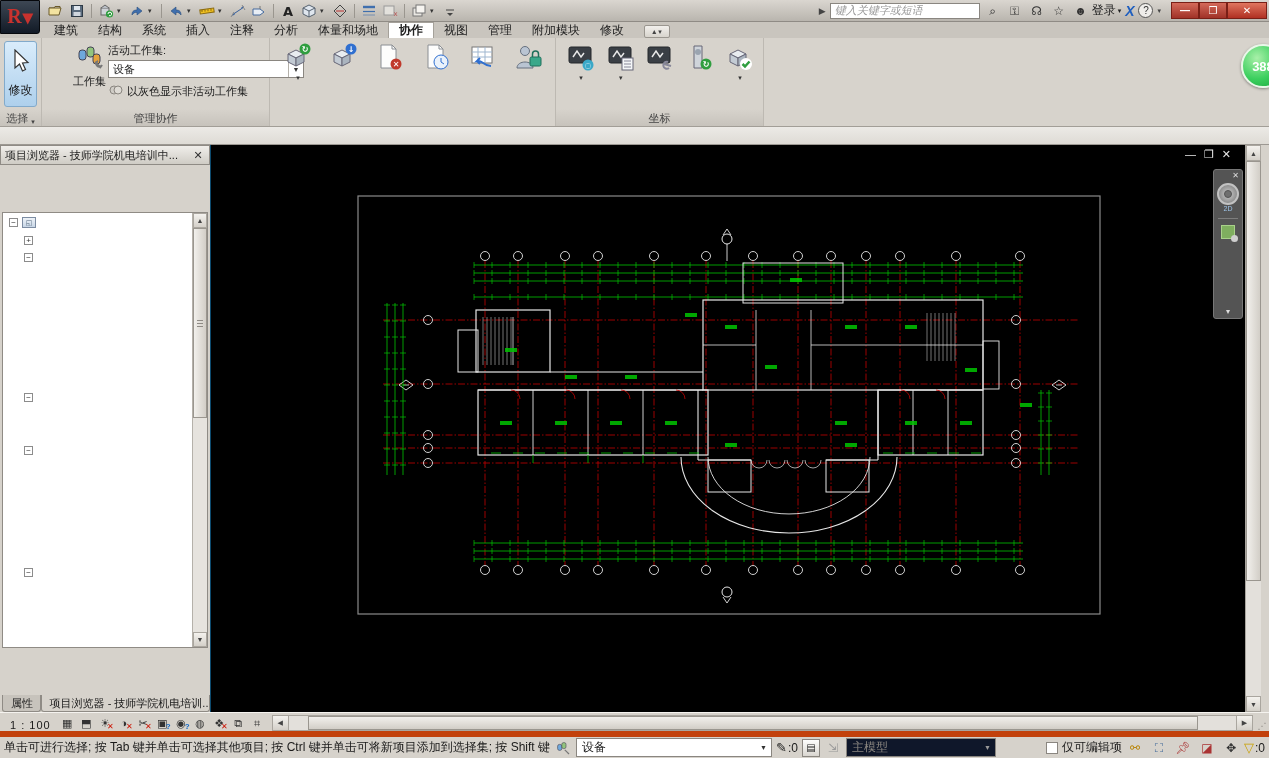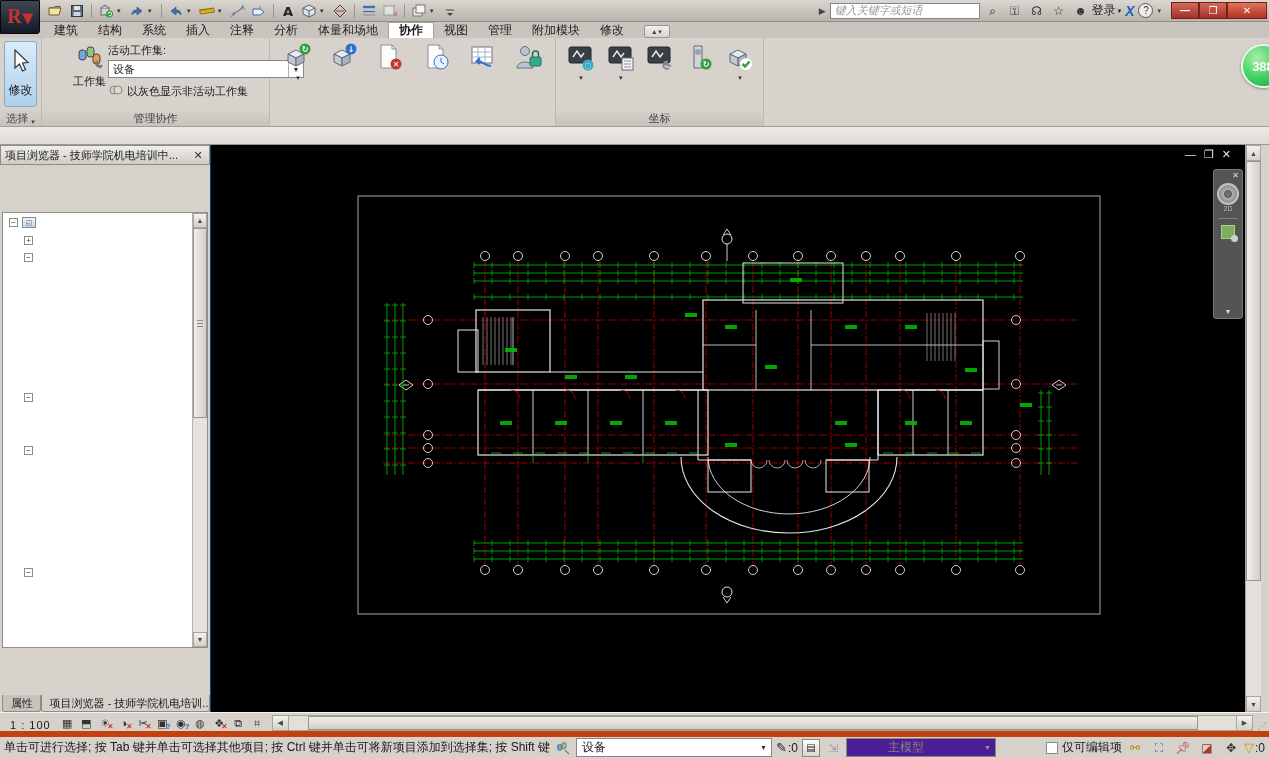--- a/index.html
+++ b/index.html
@@ -133,21 +133,21 @@
   .hscroll .thumb { position:absolute; top:0; bottom:0; left:2%; width:94%; background:linear-gradient(#f2f0ec,#d2cec7); border:1px solid #9a968f; }
   .gripc { width:14px; height:16px; color:#8f8b85; font-size:9px; display:flex; align-items:flex-end; justify-content:center; }
 
   
   .statusbar { height:27px; flex:0 0 27px; background:#d6d2cb; border-top:6px solid #c2410c; display:flex; align-items:center; padding:0 4px; gap:4px; overflow:hidden; }
   .hint { font-size:12px; white-space:nowrap; flex:0 0 auto; }
   .sbi { width:18px; height:18px; display:flex; align-items:center; justify-content:center; }
   .sbcombo { height:19px; background:#fff; border:1px solid #8a8680; display:flex; align-items:center; font-size:12px; }
   .sbcombo .val { flex:1; padding-left:5px; white-space:nowrap; }
   .sbcombo .cbtn { width:15px; height:100%; display:flex; align-items:center; justify-content:center; font-size:7px; color:#333; }
-  .sbcombo.dis { background:#4c1d95; color:#8a8680;padding-left:36px; }
+  .sbcombo.dis { background:#0f172a; color:#8a8680; }
   .reqcount { display:flex; align-items:center; font-size:12px; gap:1px; }
   .chkrow { display:flex; align-items:center; gap:4px; font-size:12px; white-space:nowrap; }
   .chk { width:12px; height:12px; background:#fff; border:1px solid #8a8680; }
   .sicons { display:flex; align-items:center; gap:6px; }
   svg text { font-family:"DejaVu Sans",sans-serif; }
 </style>
 </head>
 <body>
 
 <div class="app">

